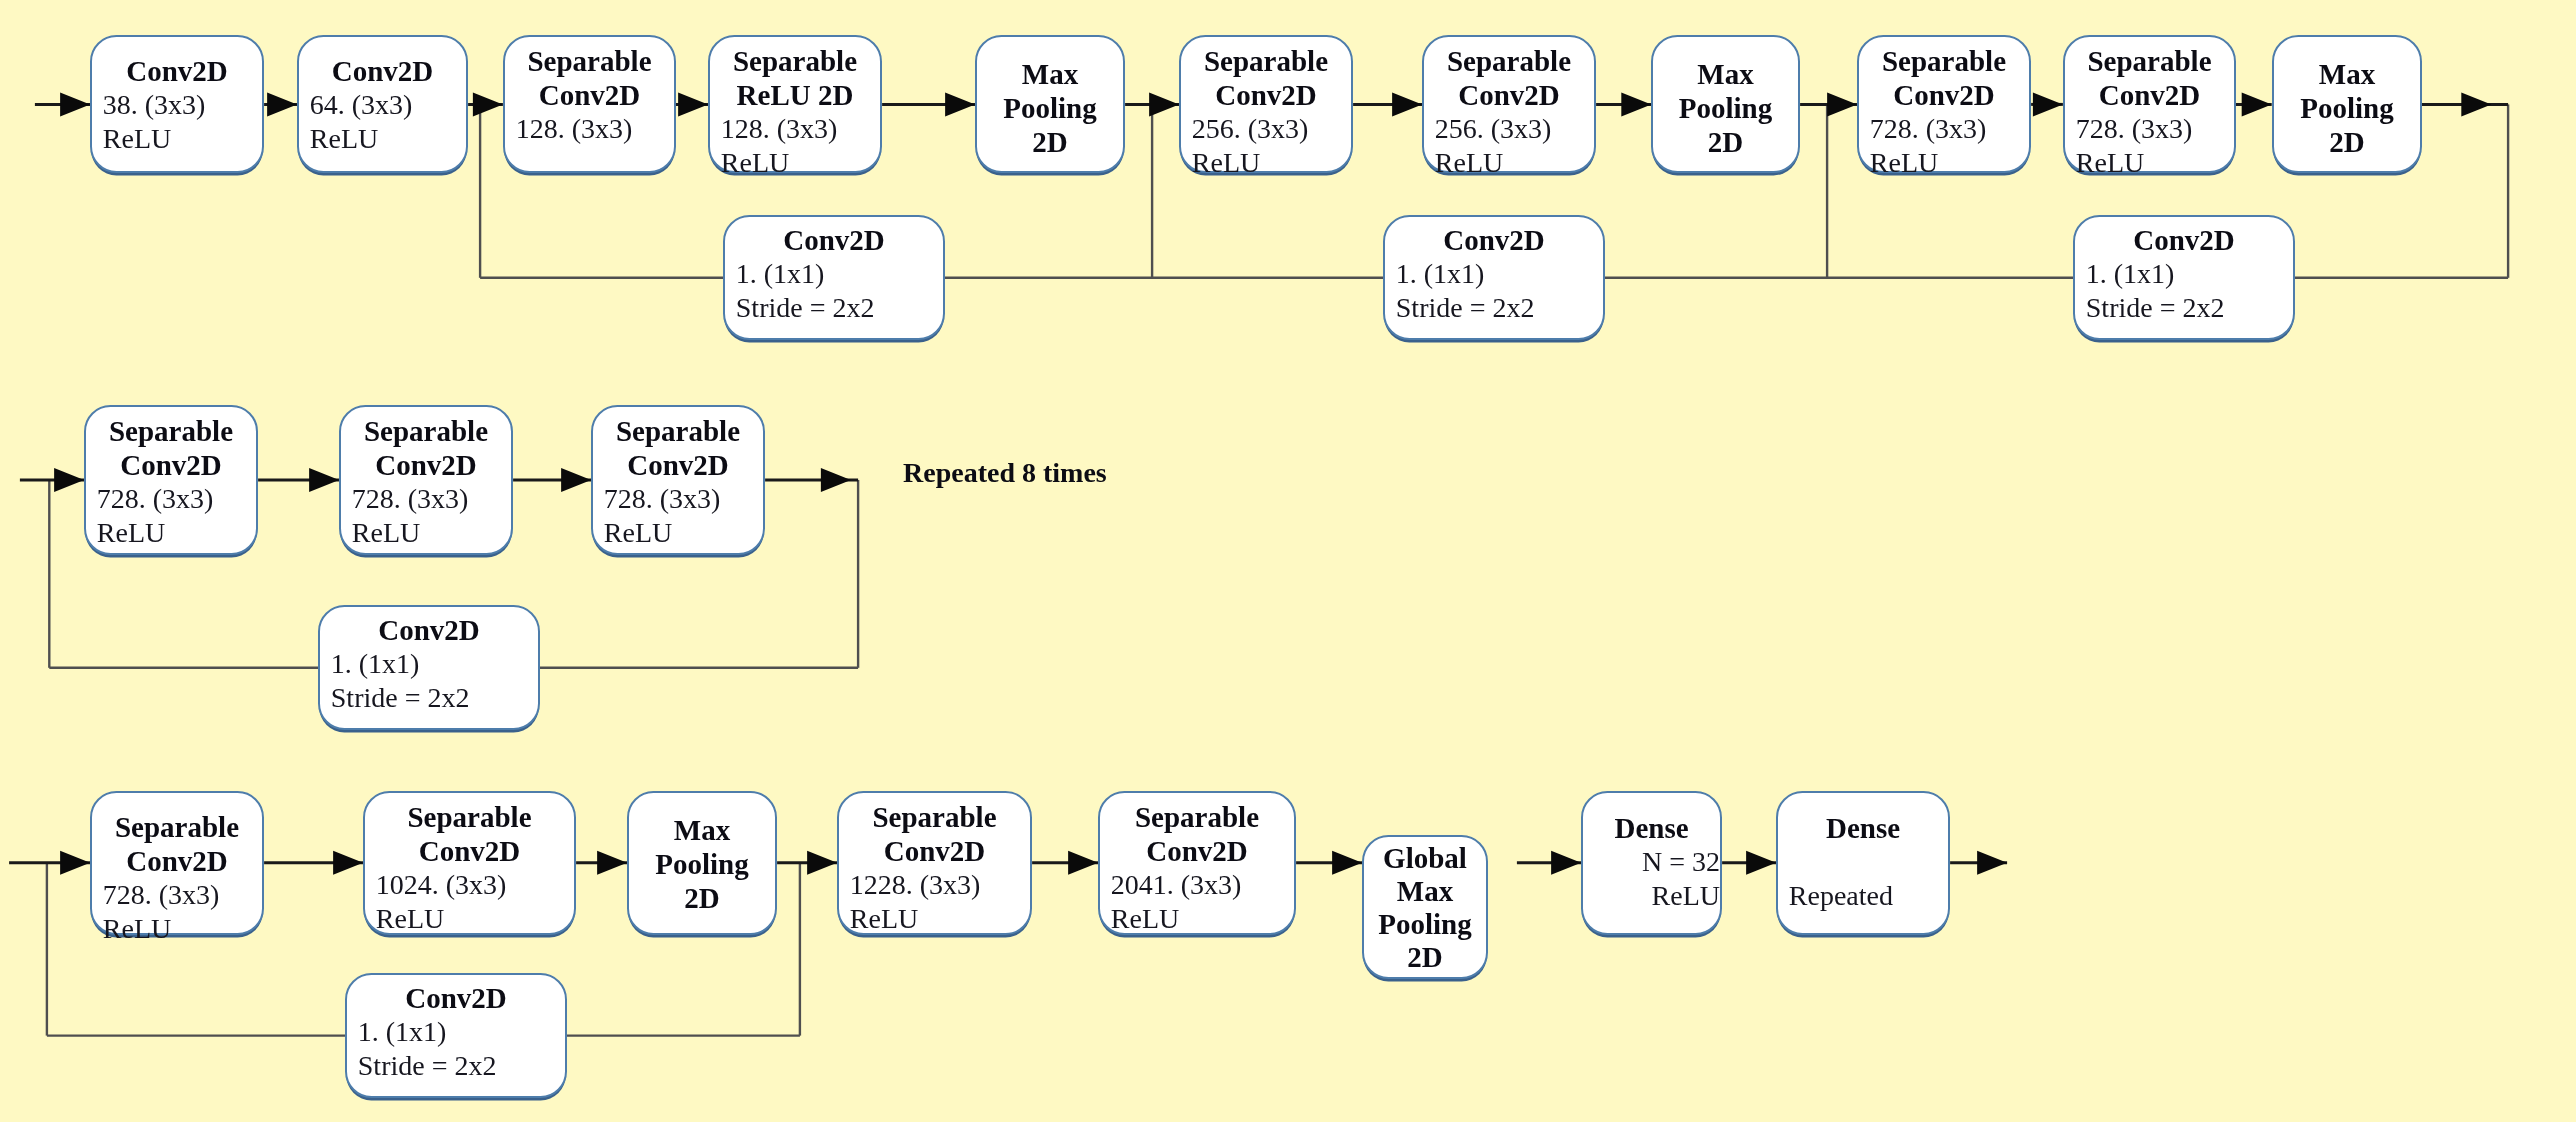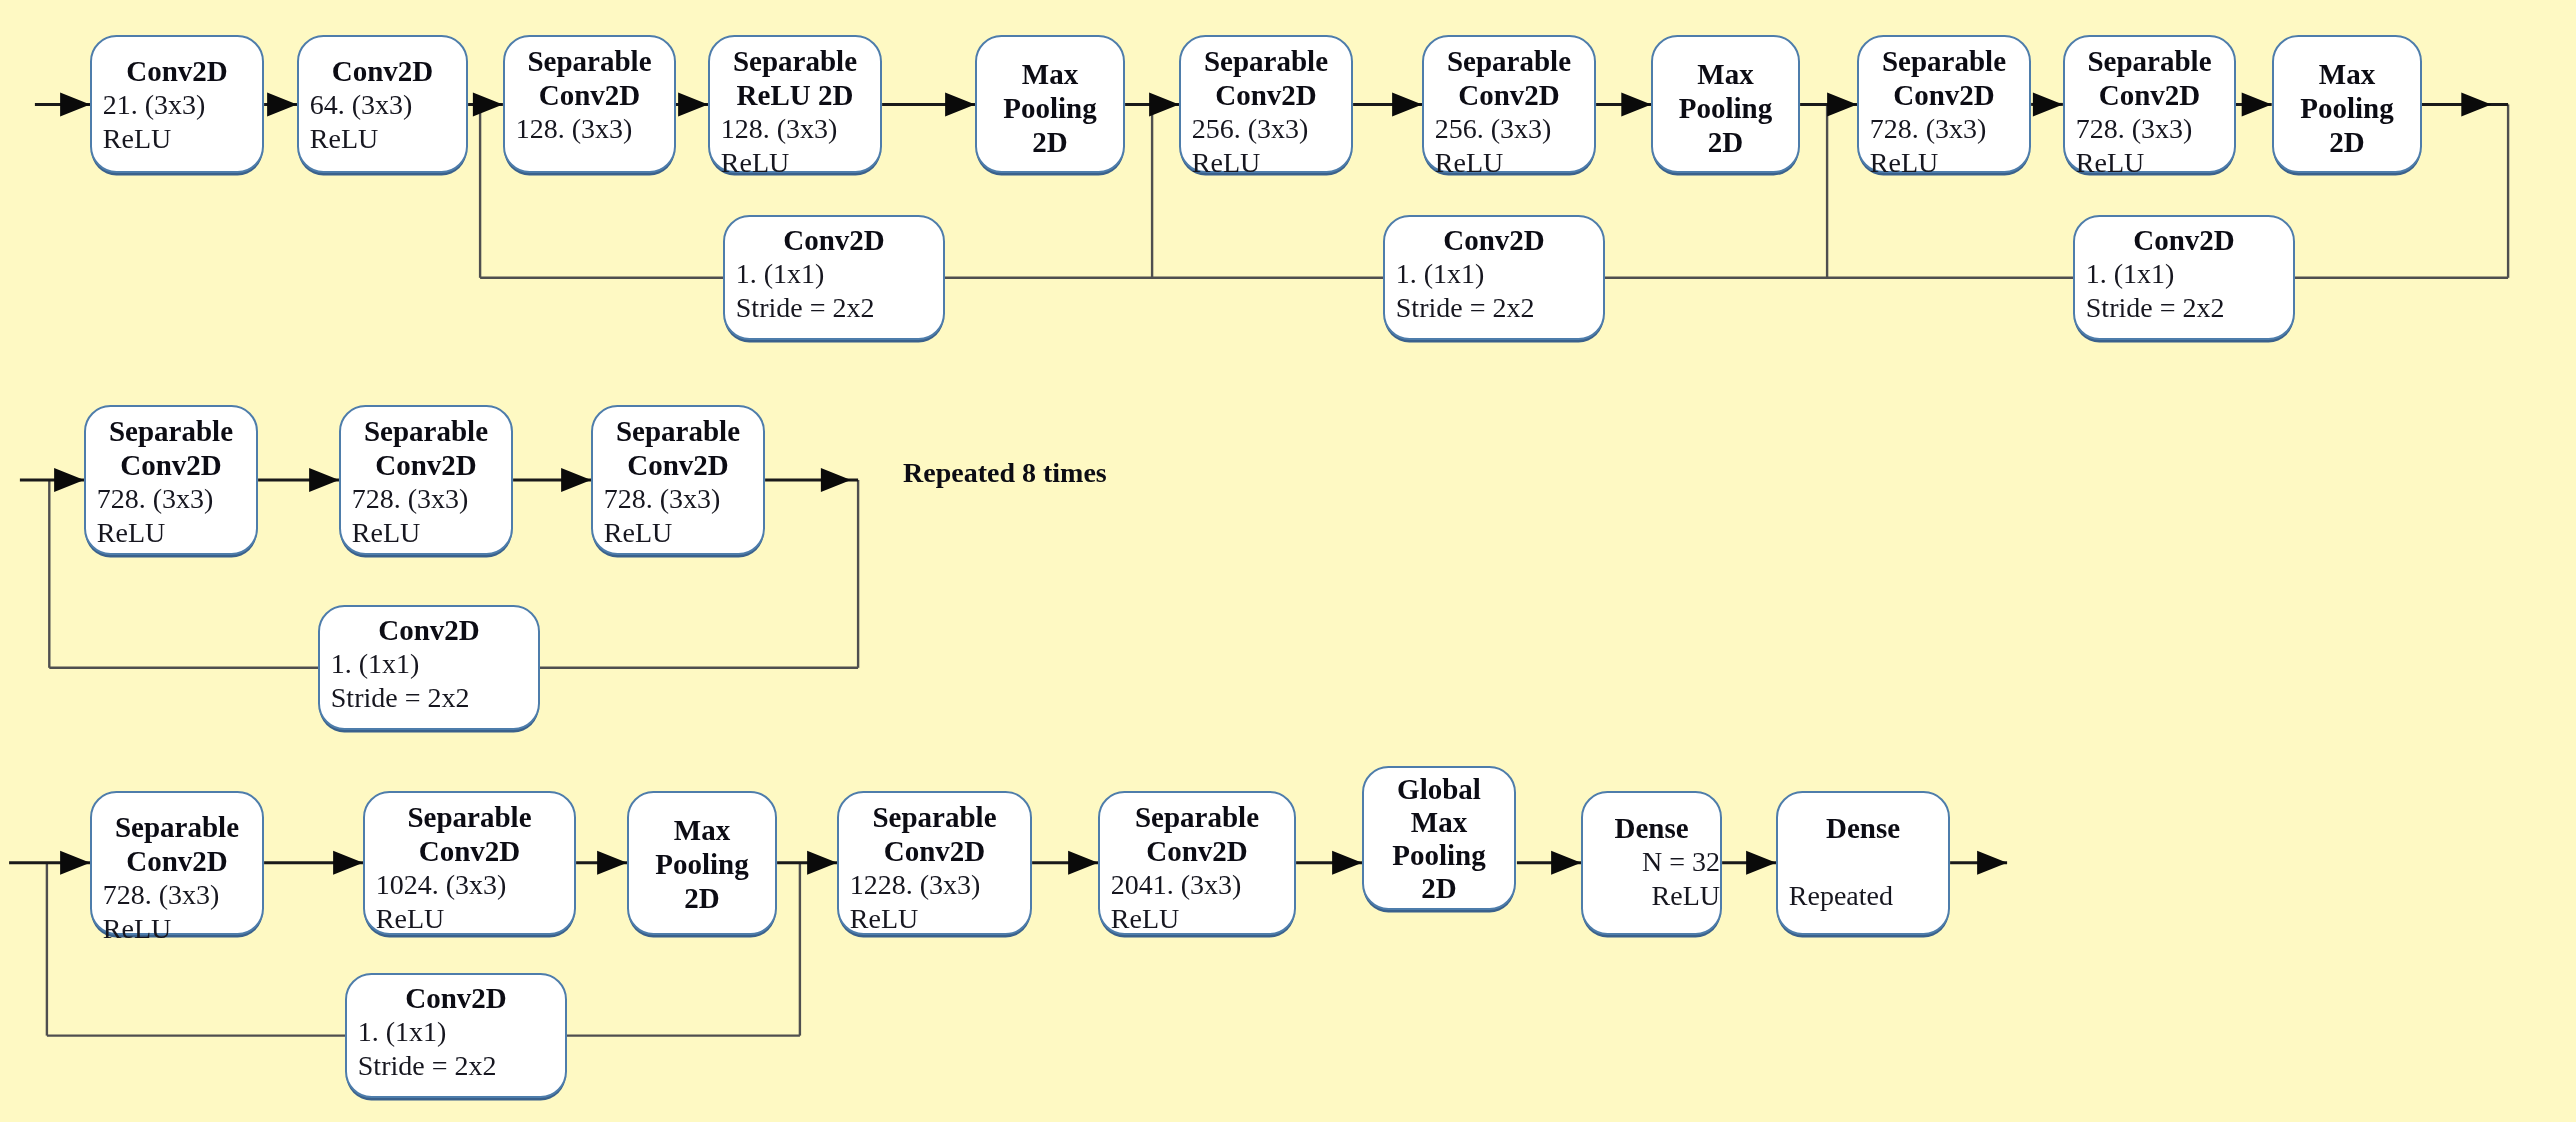--- a/index.html
+++ b/index.html
@@ -101,21 +101,21 @@
       <polygon points="2270,1438 2220,1418 2220,1458" fill="#0a0a0a"></polygon>
       <line x1="2528" y1="1438" x2="2635" y2="1438" stroke="#1a1a1a" stroke-width="5"></line>
       <polygon points="2635,1438 2585,1418 2585,1458" fill="#0a0a0a"></polygon>
       <line x1="2870" y1="1438" x2="2960" y2="1438" stroke="#1a1a1a" stroke-width="5"></line>
       <polygon points="2960,1438 2910,1418 2910,1458" fill="#0a0a0a"></polygon>
       <line x1="3250" y1="1438" x2="3345" y2="1438" stroke="#1a1a1a" stroke-width="5"></line>
       <polygon points="3345,1438 3295,1418 3295,1458" fill="#0a0a0a"></polygon>
     </svg>
     <div class="node p30" style="left: 90px; top: 35px; width: 174px; height: 138px;">
       <div class="t">Conv2D</div>
-      <div class="s">21. (3x3)</div>
+      <div class="s">38. (3x3)</div>
       <div class="s">ReLU</div>
     </div>
     <div class="node p30" style="left: 297px; top: 35px; width: 171px; height: 138px;">
       <div class="t">Conv2D</div>
       <div class="s">64. (3x3)</div>
       <div class="s">ReLU</div>
     </div>
     <div class="node " style="left: 503px; top: 35px; width: 173px; height: 138px;">
       <div class="t">Separable</div>
       <div class="t">Conv2D</div>
@@ -227,21 +227,21 @@
       <div class="t">Conv2D</div>
       <div class="s">1228. (3x3)</div>
       <div class="s">ReLU</div>
     </div>
     <div class="node " style="left: 1098px; top: 791px; width: 198px; height: 144px;">
       <div class="t">Separable</div>
       <div class="t">Conv2D</div>
       <div class="s">2041. (3x3)</div>
       <div class="s">ReLU</div>
     </div>
-    <div class="node gmp" style="left: 1362px; top: 766px; width: 154px; height: 144px;">
+    <div class="node gmp" style="left: 1362px; top: 835px; width: 126px; height: 144px;">
       <div class="t">Global</div>
       <div class="t">Max</div>
       <div class="t">Pooling</div>
       <div class="t">2D</div>
     </div>
     <div class="node p34 cen" style="left: 1581px; top: 791px; width: 141px; height: 144px;">
       <div class="t">Dense</div>
       <div class="s">N = 32</div>
       <div class="s">ReLU</div>
     </div>

